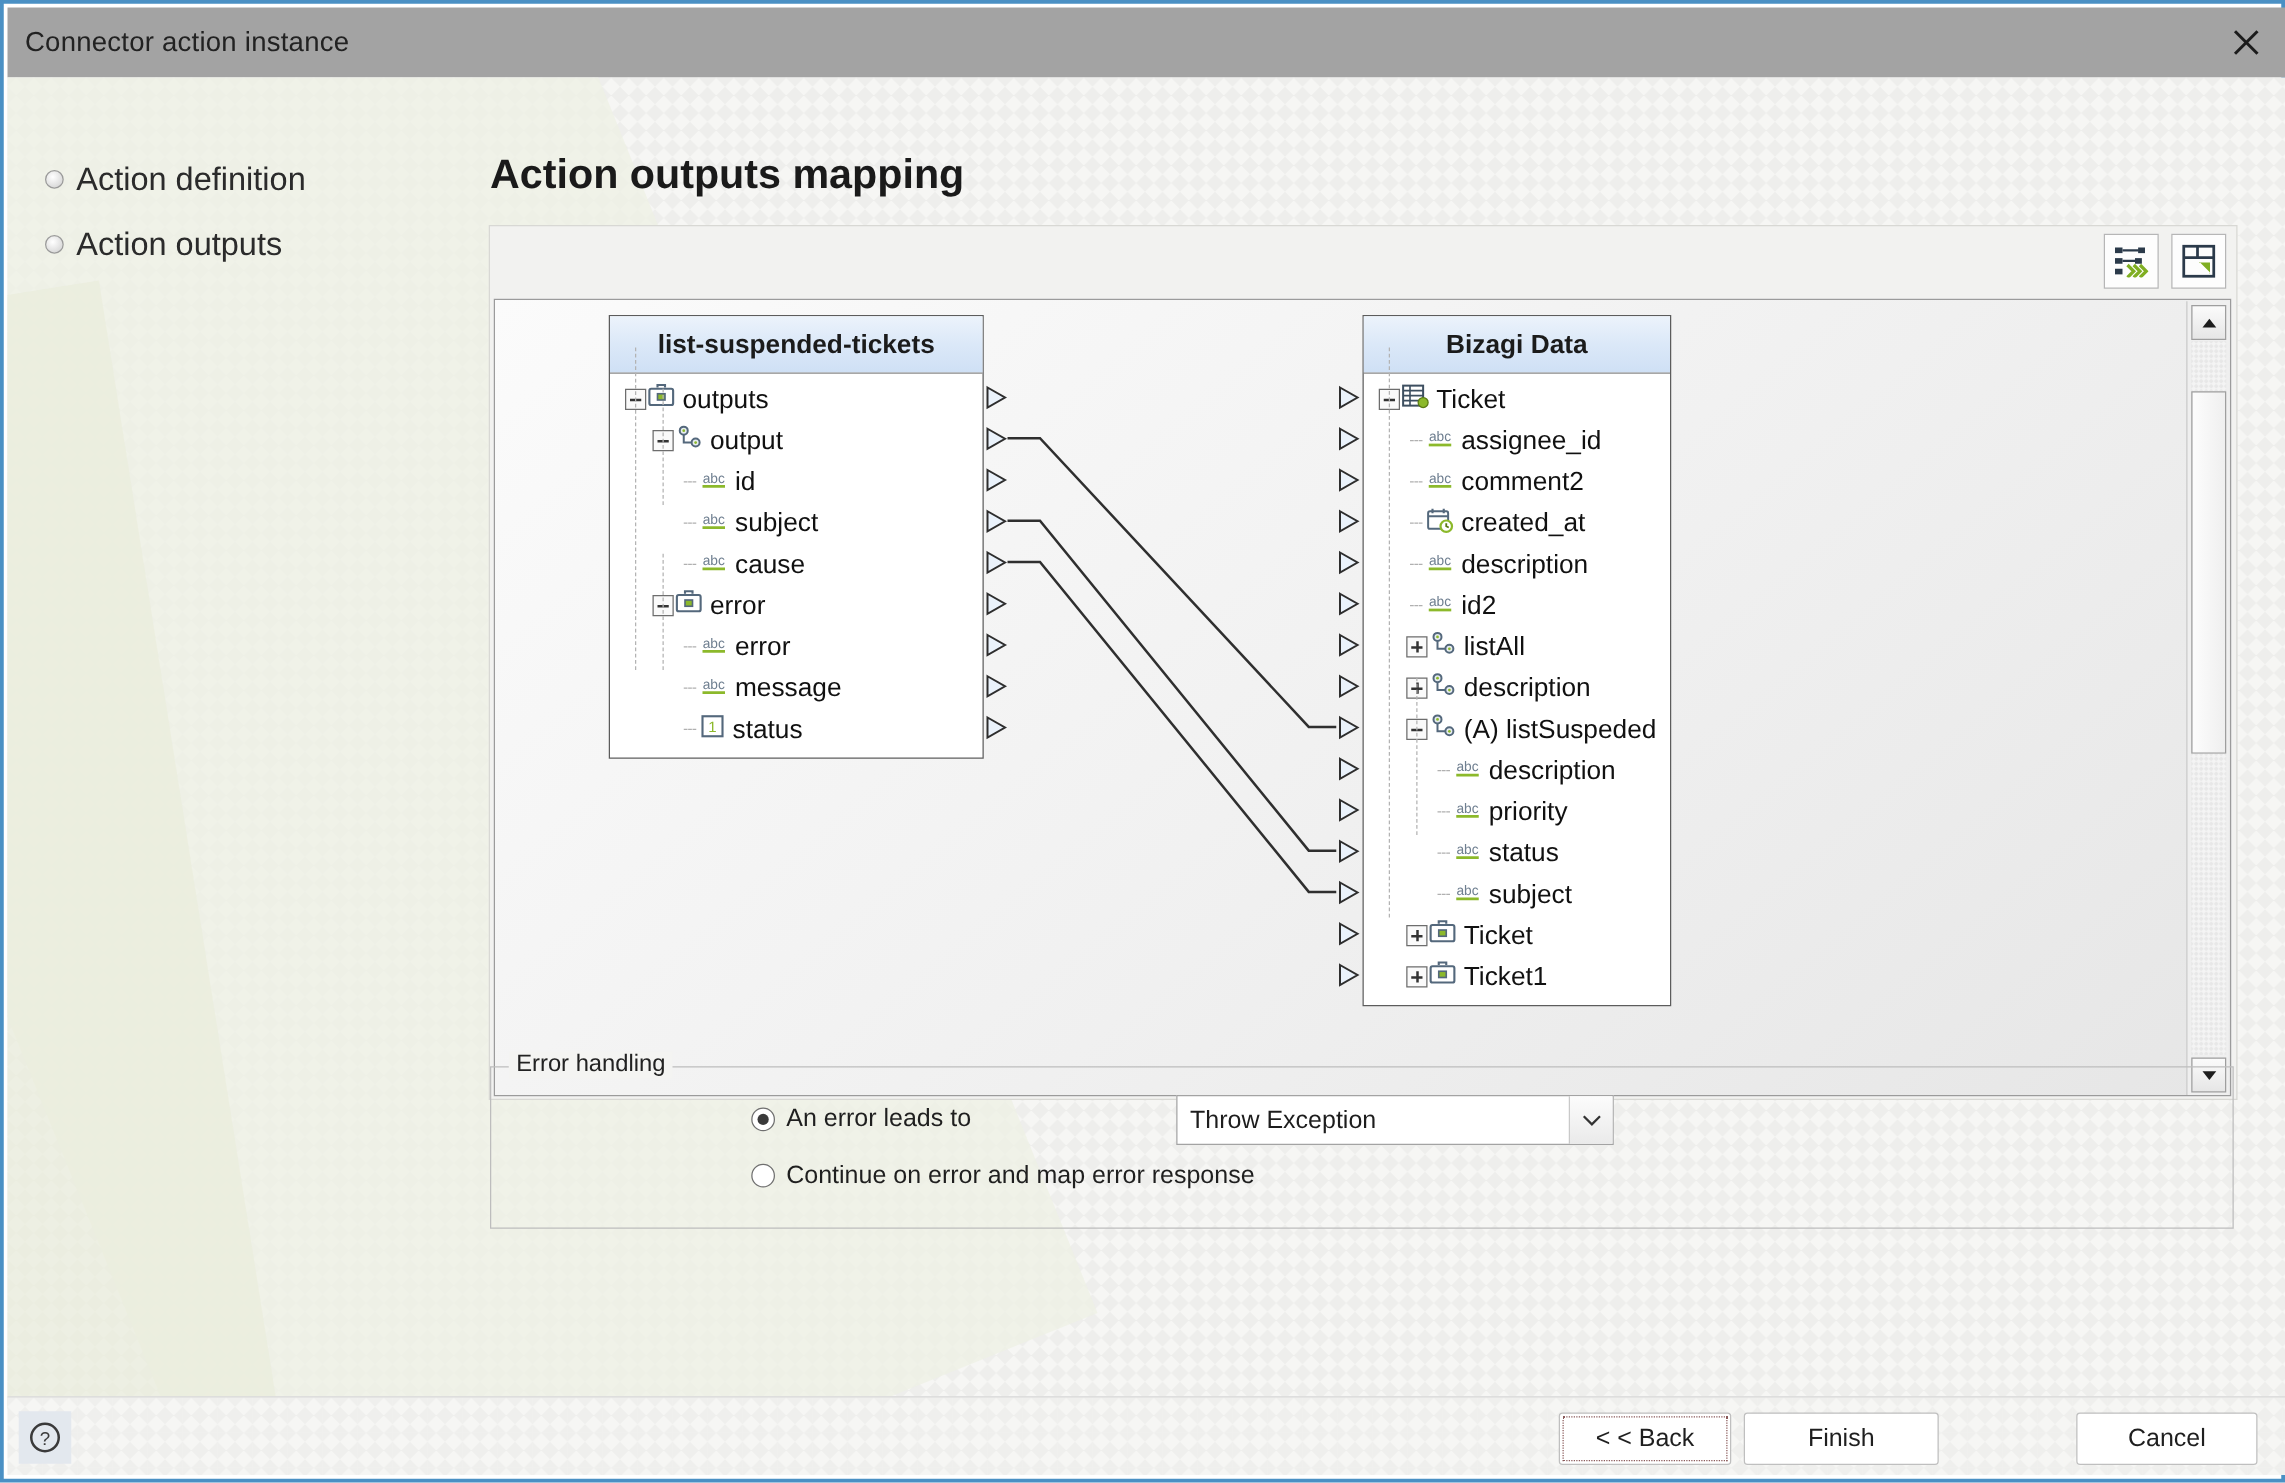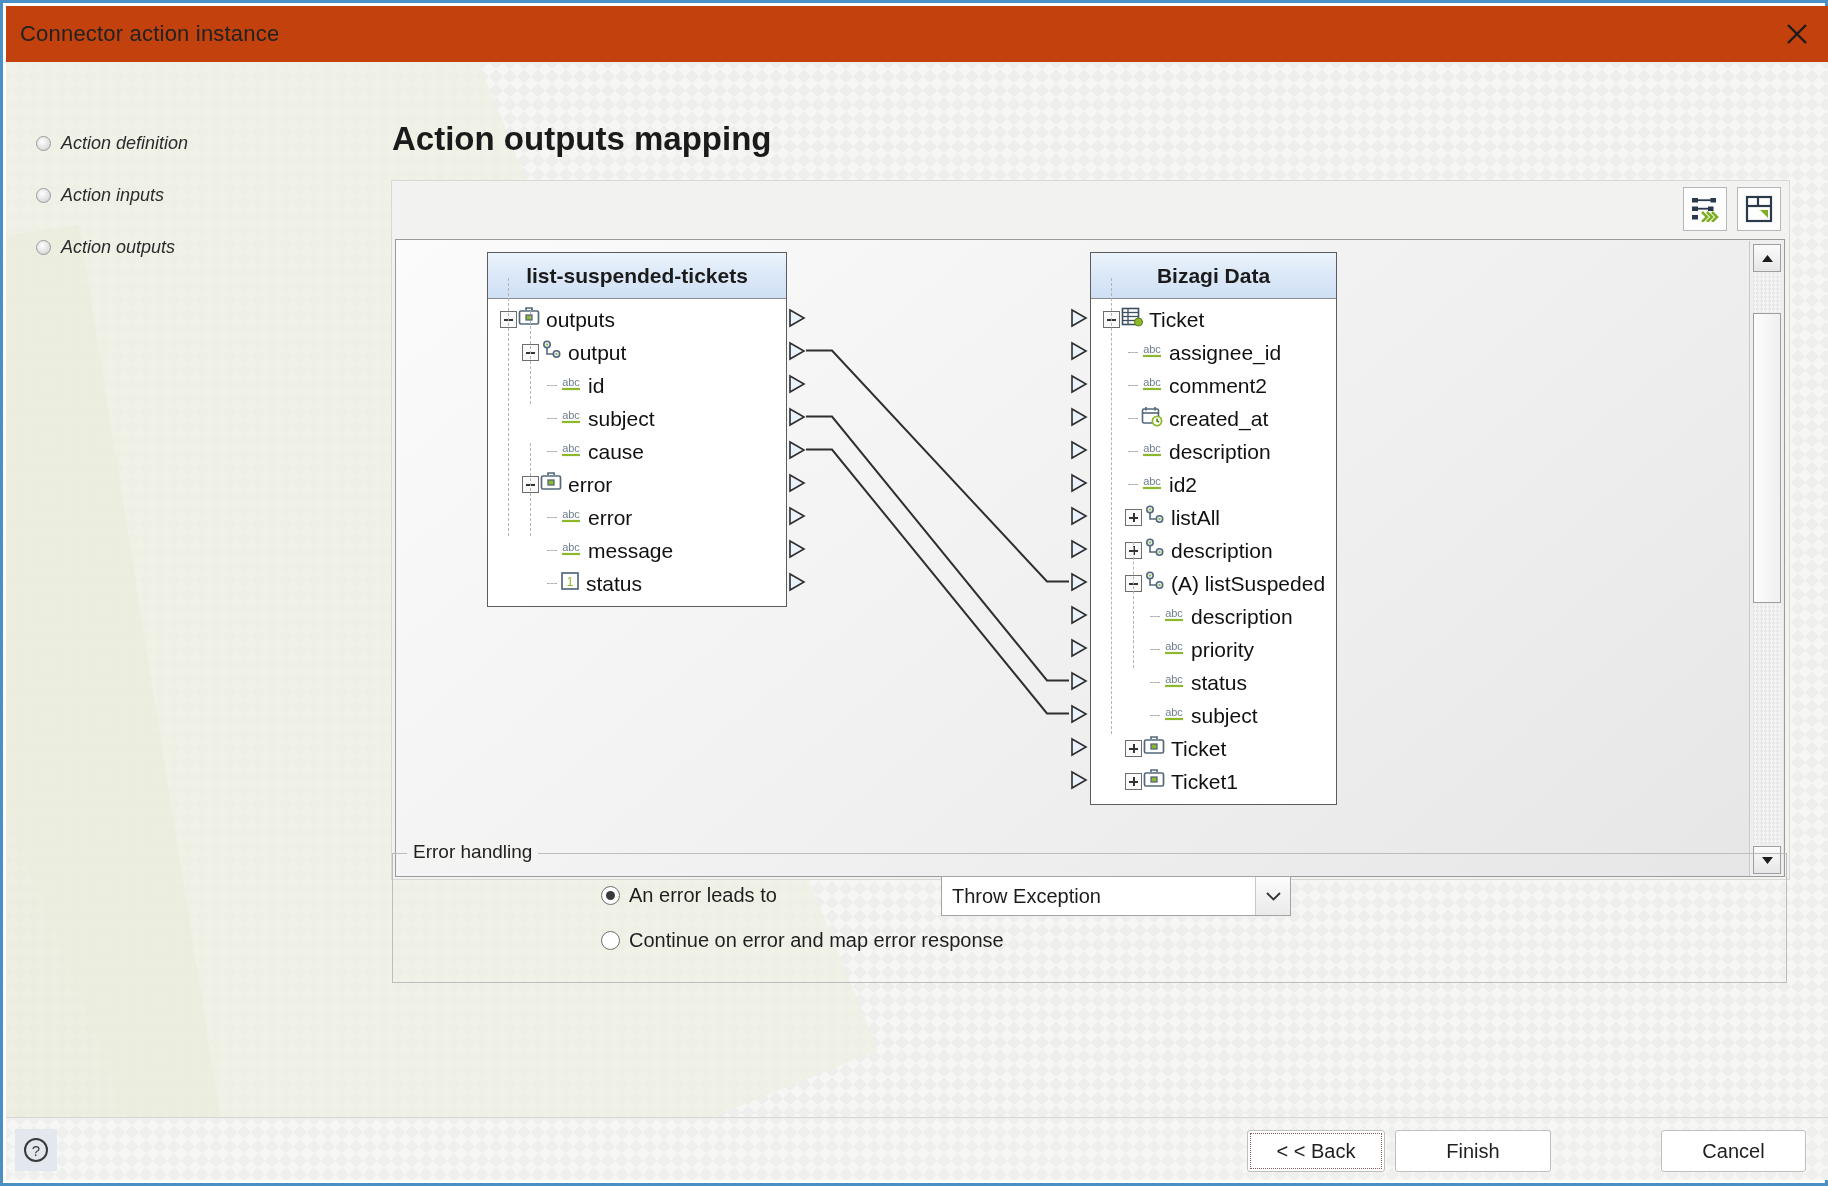--- a/index.html
+++ b/index.html
@@ -9,21 +9,21 @@
     background:#ffffff;
   }
   
   #window{
     position:absolute;left:0;top:0;width:1828px;height:1186px;
     border:3px solid #4a90c4;box-sizing:border-box;background:#ffffff;
   }
   
   #titlebar{
     position:absolute;left:3px;top:3px;width:1822px;height:56px;
-    background:#c2410c;
+    background:#a3a3a3;
   }
   #title-text{
     position:absolute;left:14px;top:15px;
     font-size:22px;color:#222222;letter-spacing:.2px;
   }
   #close-btn{
     position:absolute;right:0px;top:0px;width:62px;height:56px;
     display:flex;align-items:center;justify-content:center;
     cursor:pointer;
   }
@@ -55,21 +55,21 @@
   .nav-item{
     display:flex;align-items:center;gap:10px;
     height:30px;margin-bottom:22px;cursor:pointer;
   }
   .nav-bullet{
     width:13px;height:13px;border-radius:50%;
     border:1px solid #9a9a9a;
     background:radial-gradient(circle at 40% 35%,#ffffff 0%,#dcdcdc 70%,#bdbdbd 100%);
     flex:0 0 auto;
   }
-  .nav-label{font-size:18px;color:#2b2b2b;font-style:italic;}
+  .nav-label{font-size:26px;color:#2b2b2b;}
   
   #main{position:absolute;left:385px;top:58px;width:1405px;}
   #page-title{
     font-size:33px;font-weight:bold;color:#1a1a1a;margin:0 0 22px 1px;
   }
   #mapper-outer{
     position:relative;width:1399px;height:700px;
     background:#f2f2f0;border:1px solid #d8d8d4;box-sizing:border-box;
   }
   
@@ -227,24 +227,20 @@
   </div>
 
   <div id="content">
     <div class="wedge" id="wedge1"></div>
     <div class="wedge" id="wedge2"></div>
 
     <div id="nav">
       <div class="nav-item">
         <span class="nav-bullet"></span>
         <span class="nav-label">Action definition</span>
-      </div>
-      <div class="nav-item">
-        <span class="nav-bullet"></span>
-        <span class="nav-label">Action inputs</span>
       </div>
       <div class="nav-item">
         <span class="nav-bullet"></span>
         <span class="nav-label">Action outputs</span>
       </div>
     </div>
 
     <div id="main">
       <h1 id="page-title">Action outputs mapping</h1>
 

